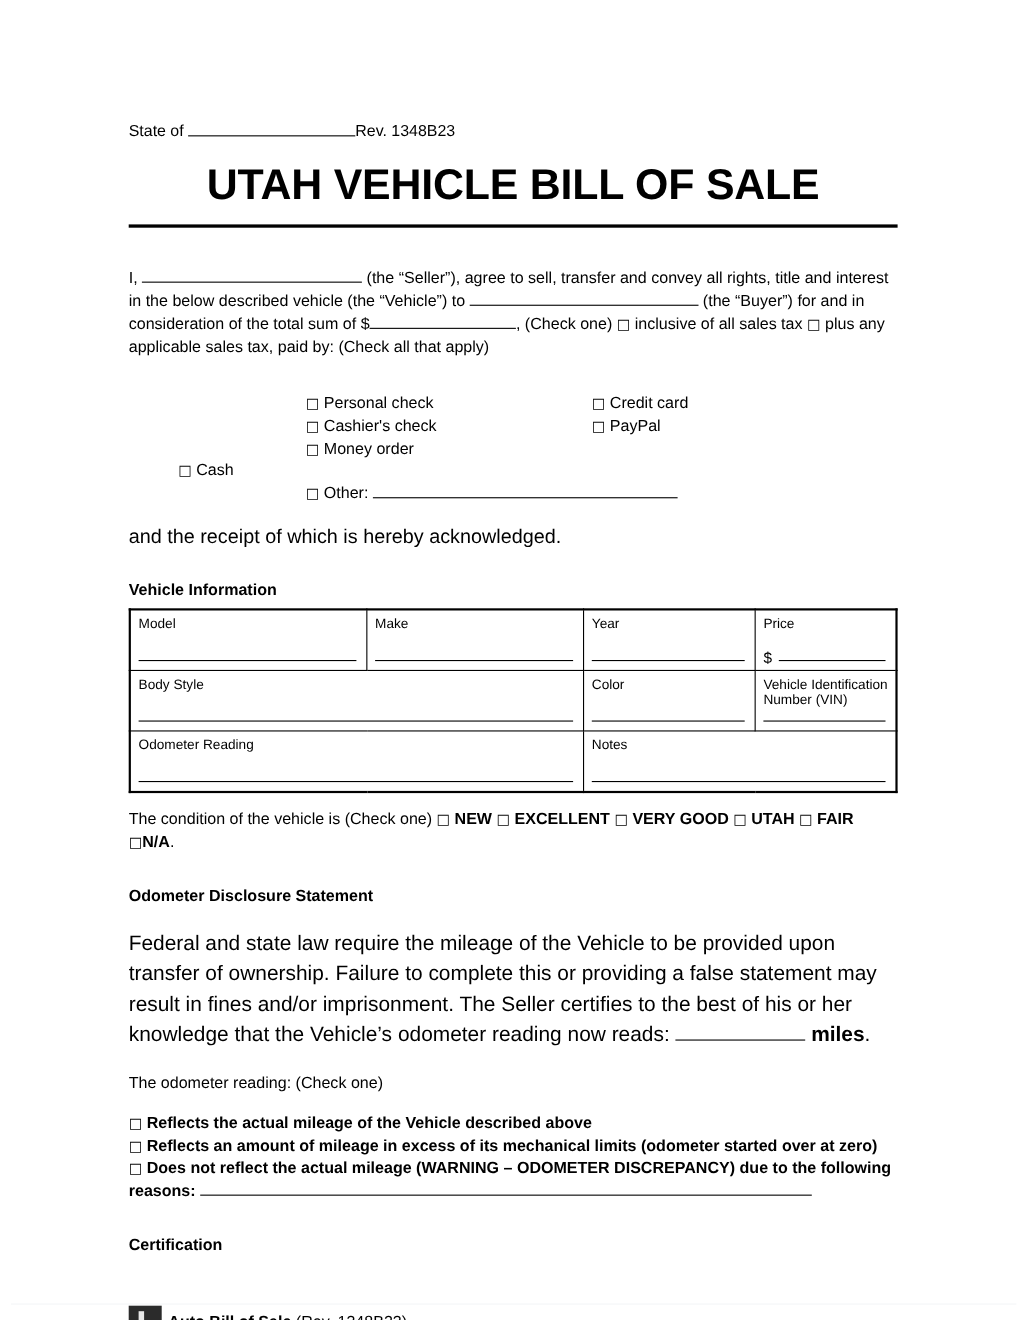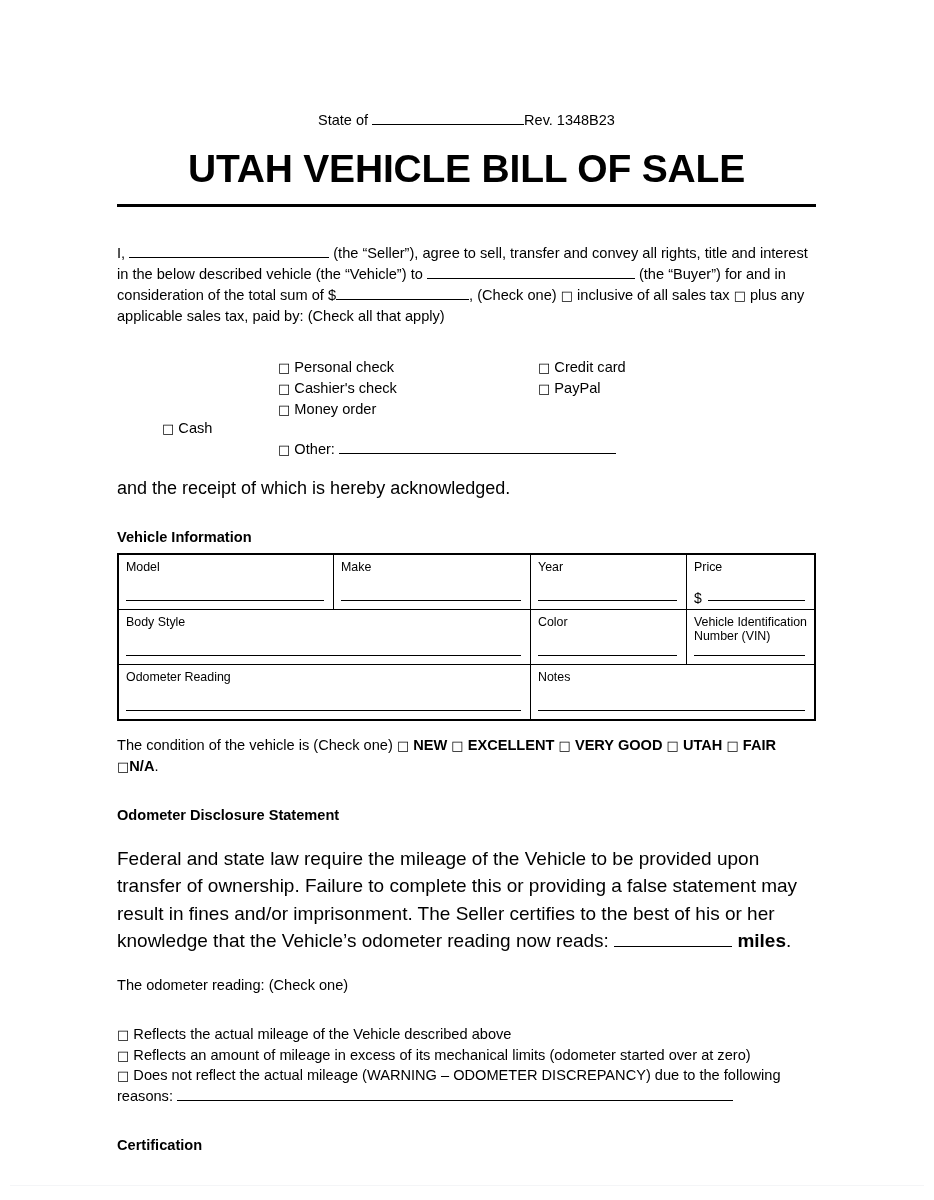--- a/index.html
+++ b/index.html
@@ -30,21 +30,21 @@
   .content {
     position: absolute;
     left: 117px;
     top: 112px;
     width: 699px;
   }
 
   
   .topline {
     display: flex;
-    justify-content: center;
+    justify-content: flex-start;
     align-items: baseline;
     font-size: 14.5px;
   }
   .state-of {
     white-space: nowrap;
   }
   .blank {
     display: inline-block;
     border-bottom: 1.3px solid #000;
     vertical-align: baseline;
@@ -177,23 +177,23 @@
   }
   .bl-miles { width: 118px; }
 
   .odo-check {
     font-size: 14.6px;
     margin-top: 22px;
   }
 
   .odo-opts {
     font-size: 14.6px;
-    font-weight: normal;
+    font-weight: bold;
     line-height: 1.42;
-    margin-top: 31px;
+    margin-top: 18px;
   }
   .bl-reasons { width: 556px; }
 
   
   .footer {
     display: flex;
     align-items: center;
     margin-top: 47px;
   }
   .logo {

